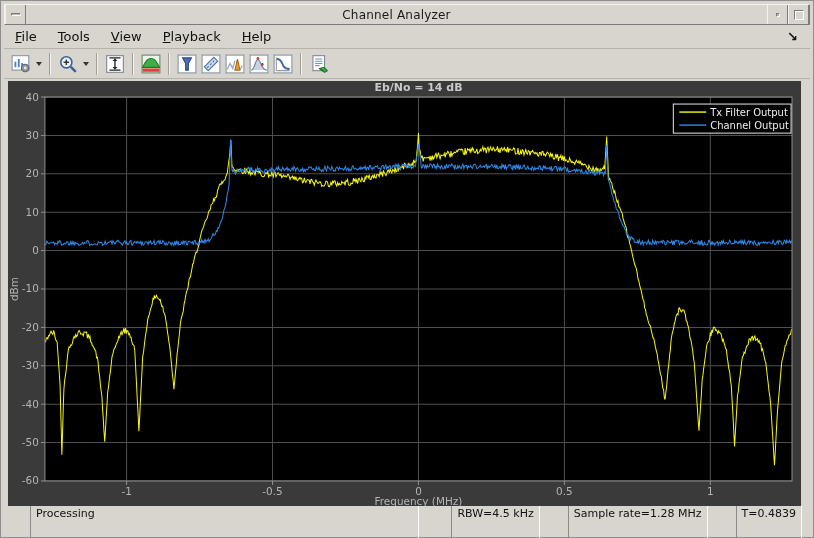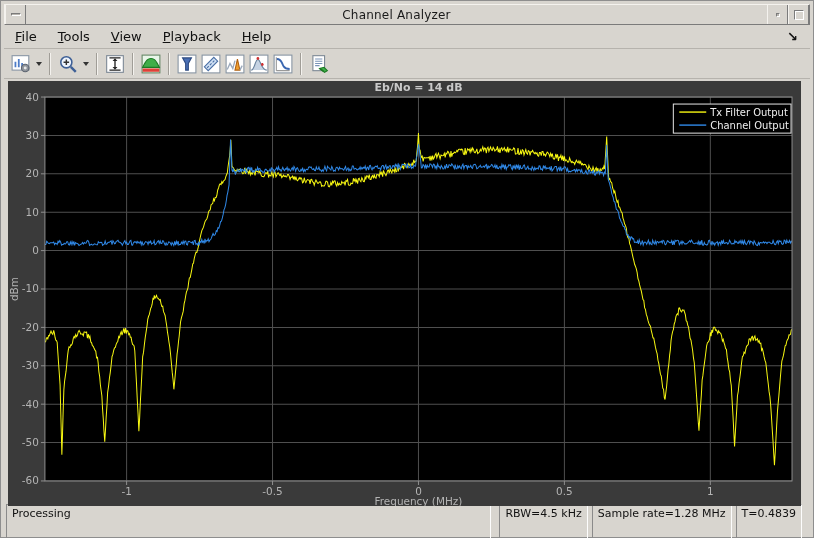--- a/index.html
+++ b/index.html
@@ -27,21 +27,21 @@
   .tool-btn{width:24px;height:24px;display:flex;align-items:center;justify-content:center;cursor:default;}
   .caret-btn{width:11px;height:24px;display:flex;align-items:center;justify-content:center;cursor:default;}
   .caret{width:0;height:0;border-left:3px solid transparent;border-right:3px solid transparent;border-top:4px solid #333;}
   .tool-sep{width:2px;height:22px;margin:0 5px;border-left:1px solid #a09d97;border-right:1px solid #f4f2ee;}
   
   .plot-panel{flex:1;margin:2px 9px 3px 4px;background:#fca5a5;position:relative;overflow:hidden;}
   .plot-panel svg{display:block;width:100%;height:100%;}
   
   .statusbar{height:25px;display:flex;align-items:center;gap:4px;padding:2px 8px 2px 2px;font-size:11px;color:#111;}
   .status-cell{height:35px;line-height:17px;padding:0 5px;border:1px solid;
-    border-color:#8a8a8a #fdfdfd #fdfdfd #8a8a8a;white-space:nowrap;}
+    border-color:#8a8a8a #fdfdfd #fdfdfd #8a8a8a;white-space:nowrap;margin-left:24px;}
   .status-cell.grow{flex:1;margin-right:4px;}
 </style>
 </head>
 <body>
 
 <div class="window">
 
   <div class="titlebar">
     <div class="tb-btn">
         <div class="dash"></div>

